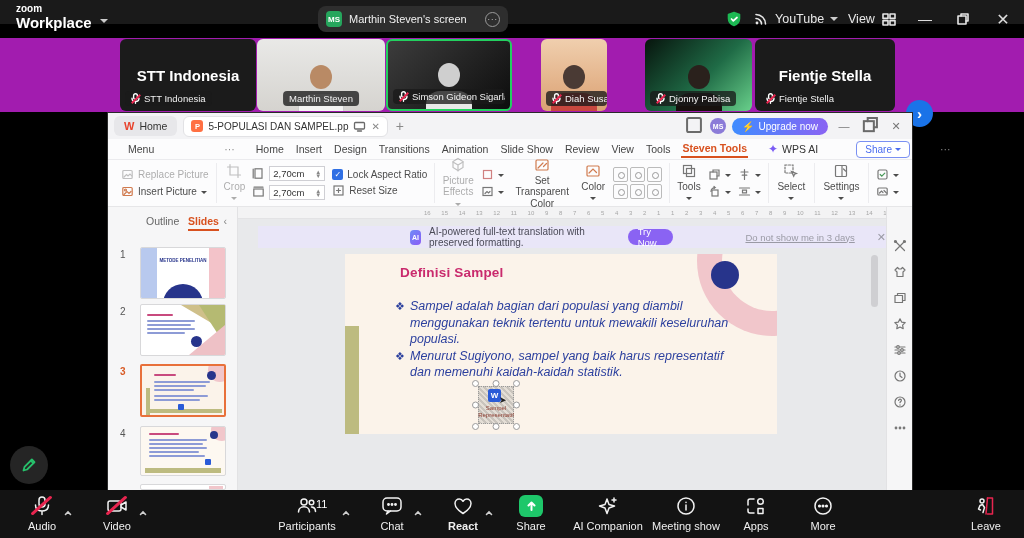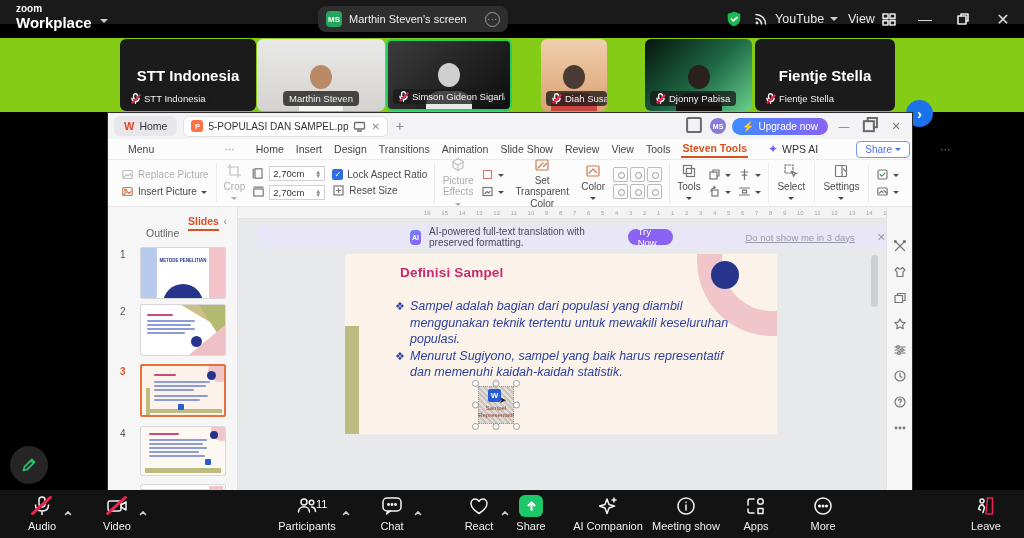--- a/index.html
+++ b/index.html
@@ -17,21 +17,21 @@
   .top-item { position:absolute; top:0; height:38px; display:flex; align-items:center; gap:6px; font-size:12.5px; color:#e8e8e8; cursor:default; }
   .pill { position:absolute; left:318px; top:6px; width:190px; height:26px; background:#2e2e2e; border-radius:8px; display:flex; align-items:center; gap:7px; padding:0 8px; }
   .pill .av { width:16px; height:16px; border-radius:4px; background:#26a65d; color:#fff; font-size:8px; font-weight:bold; display:flex; align-items:center; justify-content:center; }
   .pill .pt { font-size:11px; color:#f0f0f0; white-space:nowrap; }
   .pill .dots { margin-left:auto; width:15px; height:15px; border:1px solid #9a9a9a; border-radius:50%; color:#bbb; font-size:9px; line-height:12px; text-align:center; letter-spacing:.5px; }
   .winbtn { position:absolute; top:0; width:34px; height:38px; display:flex; align-items:center; justify-content:center; color:#ddd; font-size:14px; }
   .ticon { width:16px; height:16px; }
   .ticon svg { width:100%; height:100%; stroke:#e6e6e6; fill:none; stroke-width:1.6; stroke-linecap:round; stroke-linejoin:round; }
 
   
-  .strip { position:absolute; left:0; top:38px; width:1024px; height:74px; background:#84cc16; }
+  .strip { position:absolute; left:0; top:38px; width:1024px; height:74px; background:#a21caf; }
   .tile { position:absolute; top:1px; height:72px; border-radius:6px; overflow:hidden; background:#1c1c1c; }
   .tile.active { border:2px solid #23d05f; }
   .tile .ctext { position:absolute; inset:0; display:flex; align-items:center; justify-content:center; color:#fff; font-weight:bold; font-size:15px; }
   .badge { position:absolute; left:5px; bottom:5px; background:rgba(25,25,25,.78); color:#f2f2f2; font-size:9.5px; padding:2px 6px; border-radius:4px; display:flex; align-items:center; gap:4px; white-space:nowrap; max-width:92%; overflow:hidden; }
   .badge.center { left:50%; transform:translateX(-50%); }
   .mmic { position:relative; width:9px; height:11px; flex:0 0 auto; }
   .mmic svg { width:9px; height:11px; stroke:#fff; fill:none; stroke-width:1.4; stroke-linecap:round; }
   .mmic::after { content:""; position:absolute; left:-1px; top:5px; width:12px; height:2px; background:#e8254f; transform:rotate(-45deg); }
   .person { position:absolute; left:50%; bottom:-6px; transform:translateX(-50%); width:46px; height:52px; }
   .person .head { position:absolute; left:50%; top:0; transform:translateX(-50%); width:22px; height:24px; border-radius:50%; }
@@ -75,21 +75,21 @@
   .spin { display:flex; flex-direction:column; line-height:4px; font-size:6px; color:#888; }
   .cbx { width:11px; height:11px; border-radius:2px; background:#2f6fe4; color:#fff; font-size:8px; display:flex; align-items:center; justify-content:center; }
   .minigrid { display:grid; grid-template-columns:repeat(3,15px); grid-auto-rows:15px; gap:2px; }
   .mg { border:1px solid #bbb; border-radius:2px; position:relative; }
   .mg::after { content:""; position:absolute; left:4px; top:4px; width:5px; height:5px; border-radius:50%; border:1px solid #999; }
 
   
   .wbody { position:absolute; left:0; top:94px; width:100%; height:283px; background:#e8e9eb; }
   .lpanel { position:absolute; left:0; top:0; width:130px; height:100%; background:#f6f6f7; border-right:1px solid #e2e2e4; }
   .ptabs { position:absolute; left:0; top:8px; width:100%; height:20px; font-size:10.5px; color:#666; }
-  .ptabs .pt1 { position:absolute; left:38px;margin-top:12px; }
+  .ptabs .pt1 { position:absolute; left:38px; }
   .ptabs .pt2 { position:absolute; left:80px; color:#d8511f; font-weight:bold; border-bottom:2px solid #d8511f; padding-bottom:2px; }
   .ptabs .coll { position:absolute; right:10px; top:0; color:#888; }
   .thumb { position:absolute; left:32px; width:86px; background:#fff; border:1px solid #d8d8da; border-radius:2px; overflow:hidden; }
   .thumb.sel { border:2px solid #e8703a; }
   .tnum { position:absolute; left:12px; font-size:10px; color:#555; }
   .tnum.on { color:#d85b26; font-weight:bold; }
   .tline { position:absolute; height:2px; border-radius:1px; background:#8d9bd6; }
   .tline.m { background:#c84a7e; }
 
   .marea { position:absolute; left:130px; top:0; width:648px; height:100%; }
@@ -771,21 +771,21 @@
             <circle cx="12" cy="9.5" r=".7" fill="#f2f2f2"></circle>
             <circle cx="15.5" cy="9.5" r=".7" fill="#f2f2f2"></circle>
           </svg>
       </div>
       <div class="lbl">Chat</div>
       <span class="bchev" style="left:62px;"><svg viewBox="0 0 8 8">
             <path d="M1.5 5.5L4 3l2.5 2.5"></path>
           </svg></span>
     </div>
 
-    <div class="bb" style="left:439px;">
+    <div class="bb" style="left:423px;font-weight:bold;">
       <div class="bicon">
         <svg viewBox="0 0 24 22">
             <path d="M12 18.5S4 13.5 4 8.5C4 5.8 6 4 8.3 4 10 4 11.3 5 12 6.3 12.7 5 14 4 15.7 4 18 4 20 5.8 20 8.5c0 5-8 10-8 10z"></path>
           </svg>
       </div>
       <div class="lbl">React</div>
       <span class="bchev" style="left:62px;"><svg viewBox="0 0 8 8">
             <path d="M1.5 5.5L4 3l2.5 2.5"></path>
           </svg></span>
     </div>

